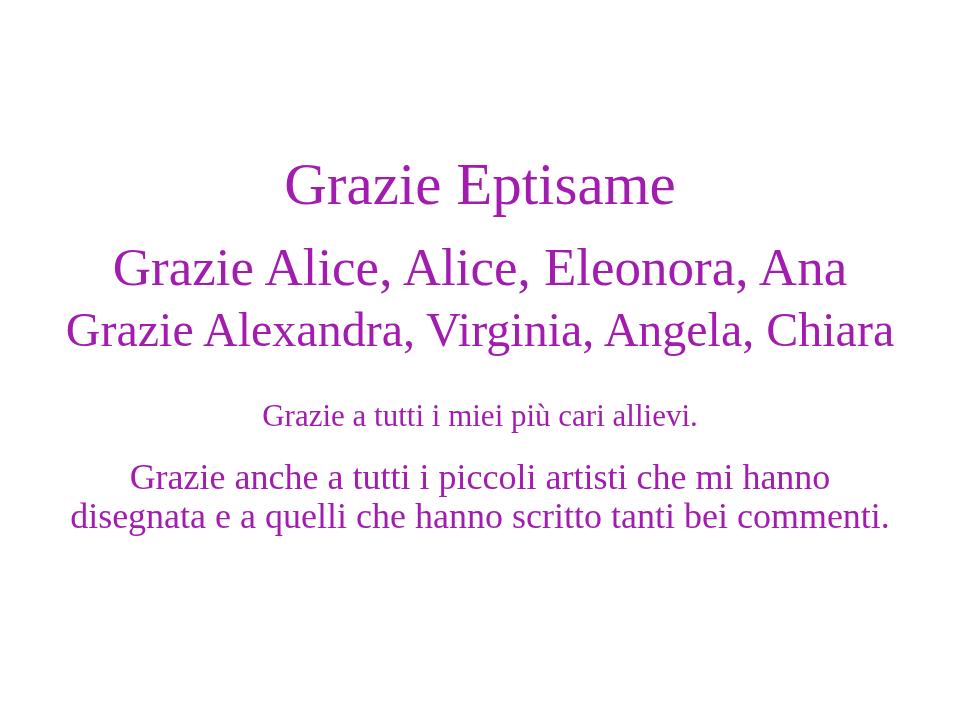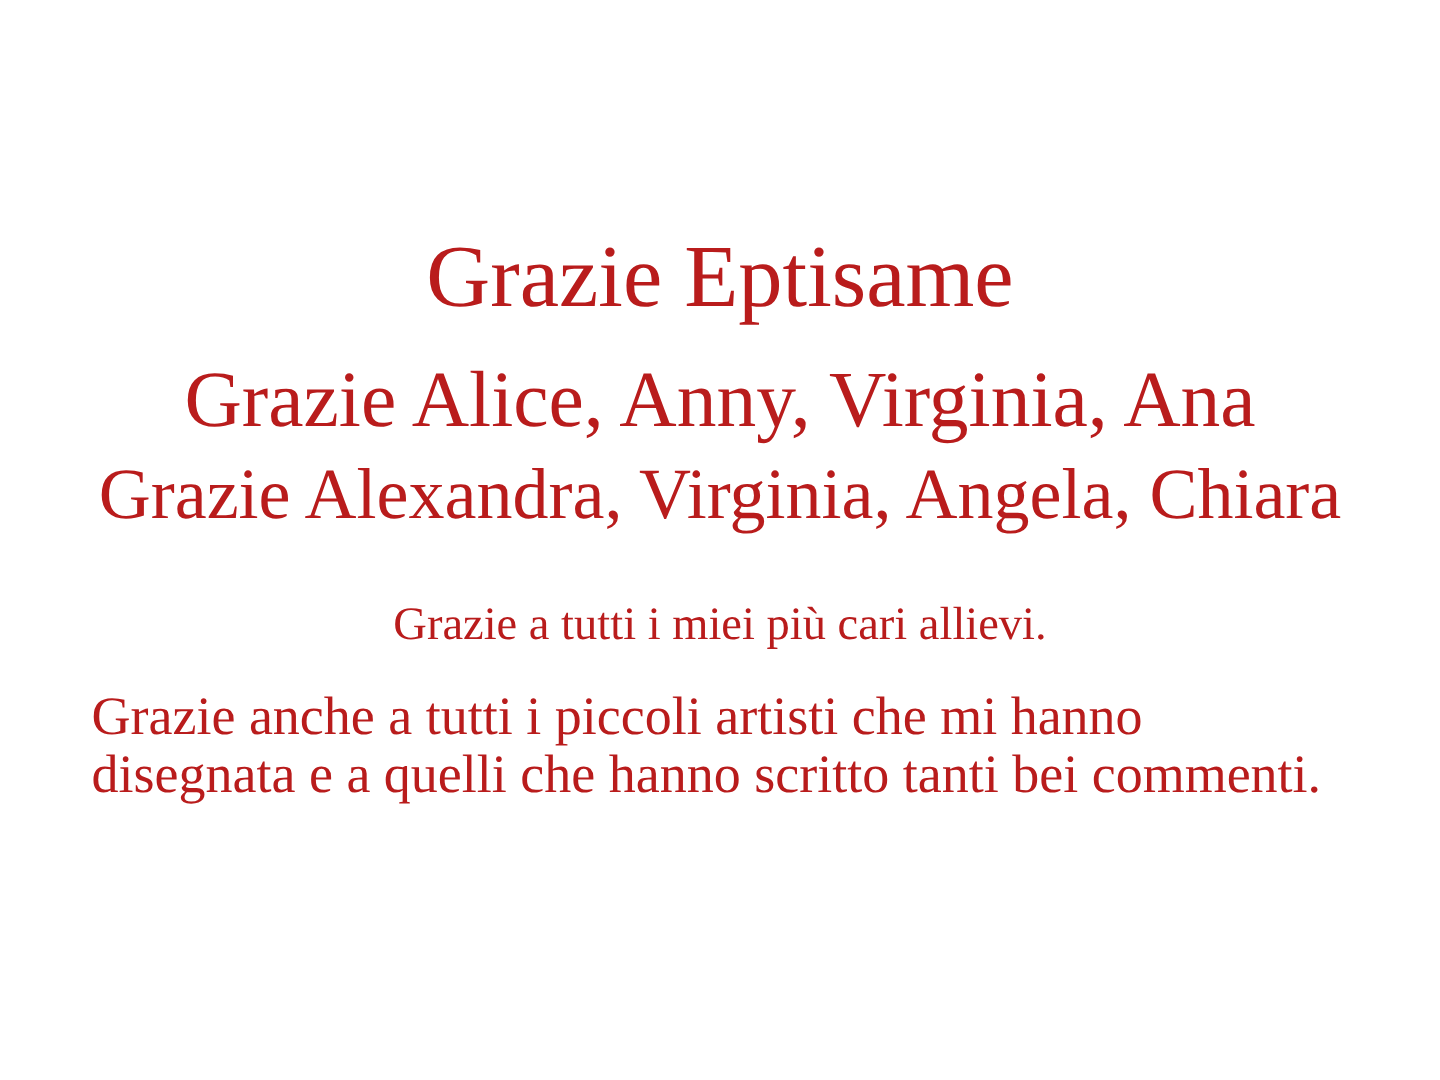--- a/index.html
+++ b/index.html
@@ -10,21 +10,21 @@
     width: 960px;
     height: 720px;
     overflow: hidden;
   }
   .slide {
     position: relative;
     width: 960px;
     height: 720px;
     background: #ffffff;
     font-family: "Liberation Serif", "DejaVu Serif", serif;
-    color: #b91c1c;
+    color: #a21caf;
   }
   .text-line {
     position: absolute;
     left: 0;
     width: 100%;
     text-align: center;
     line-height: 1;
     white-space: nowrap;
   }
   .slide-title {
@@ -42,32 +42,32 @@
   .line-students {
     top: 400px;
     font-size: 31px;
   }
   .paragraph-artists {
     position: absolute;
     top: 458px;
     left: 50%;
     transform: translateX(-50%);
     width: 838px;
-    text-align: left;
+    text-align: center;
     font-size: 36px;
     line-height: 1.083;
     white-space: normal;
   }
 </style>
 </head>
 <body>
 
 <div class="slide">
   <div class="text-line slide-title">Grazie Eptisame</div>
 
-  <div class="text-line line-names-1">Grazie Alice, Anny, Virginia, Ana</div>
+  <div class="text-line line-names-1">Grazie Alice, Alice, Eleonora, Ana</div>
 
   <div class="text-line line-names-2">Grazie Alexandra, Virginia, Angela, Chiara</div>
 
   <div class="text-line line-students">Grazie a tutti i miei più cari allievi.</div>
 
   <div class="paragraph-artists">Grazie anche a tutti i piccoli artisti che mi hanno disegnata e a quelli che hanno scritto tanti bei commenti.</div>
 </div>
 
 </body></html>

